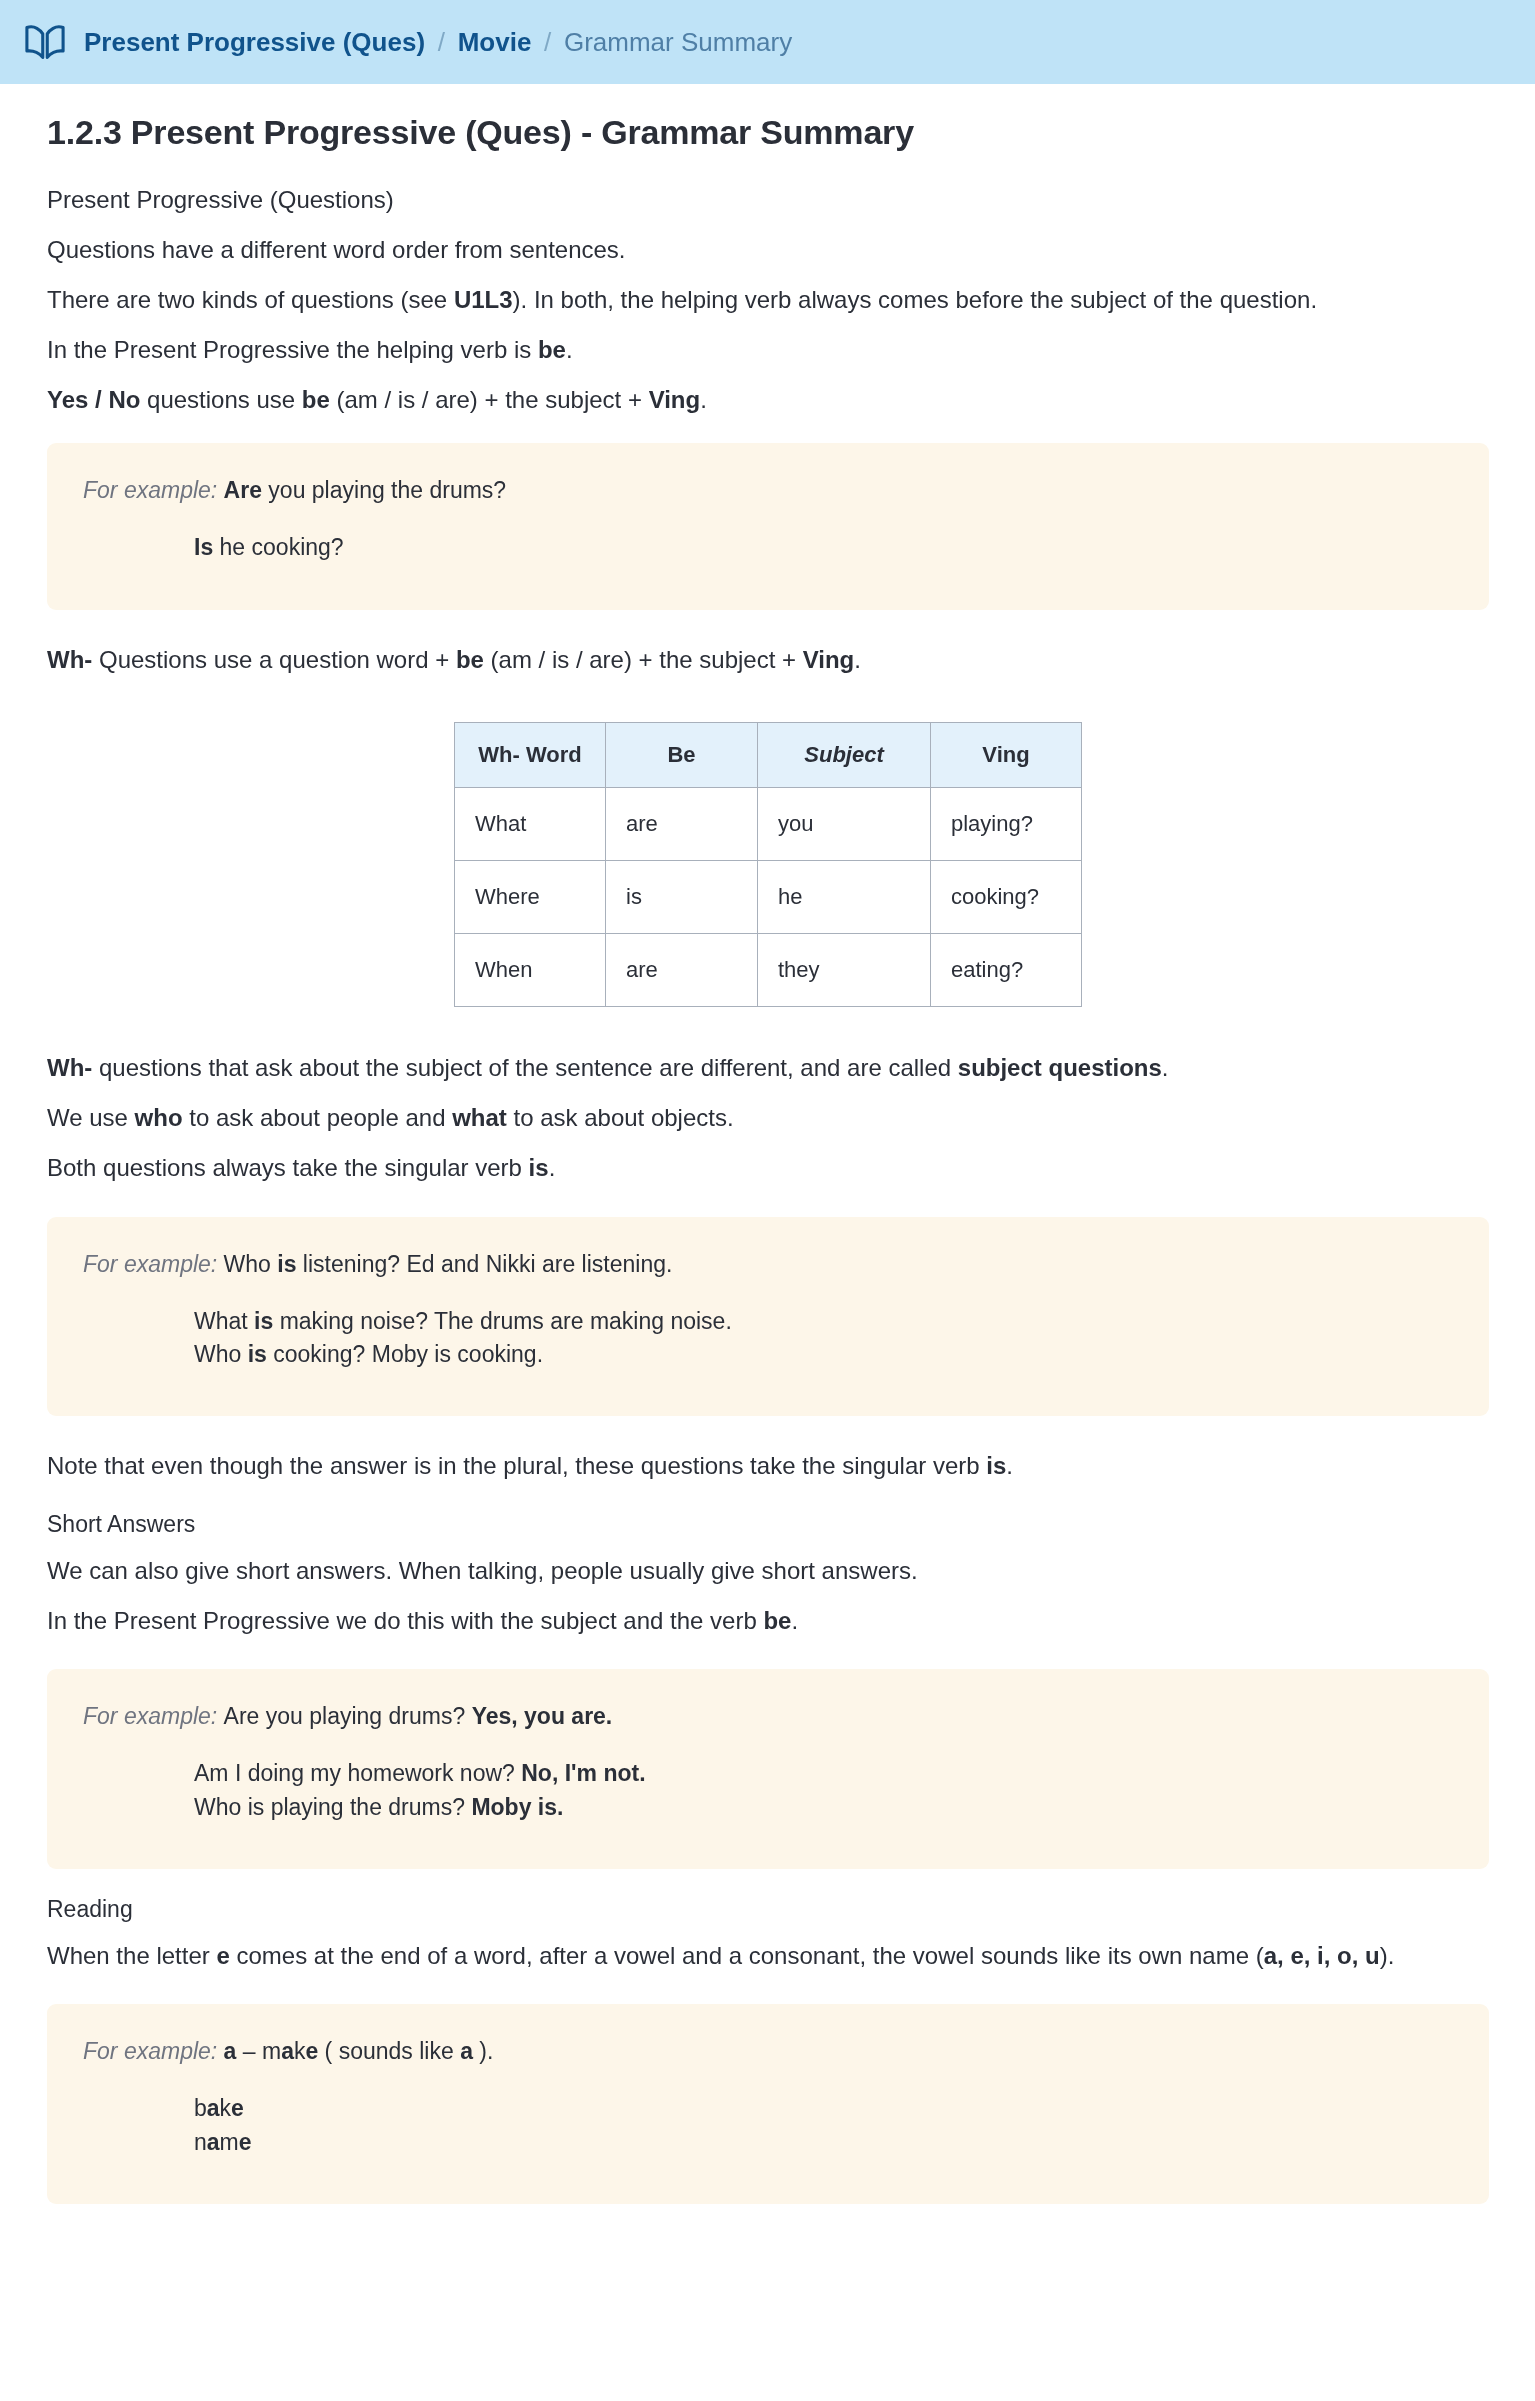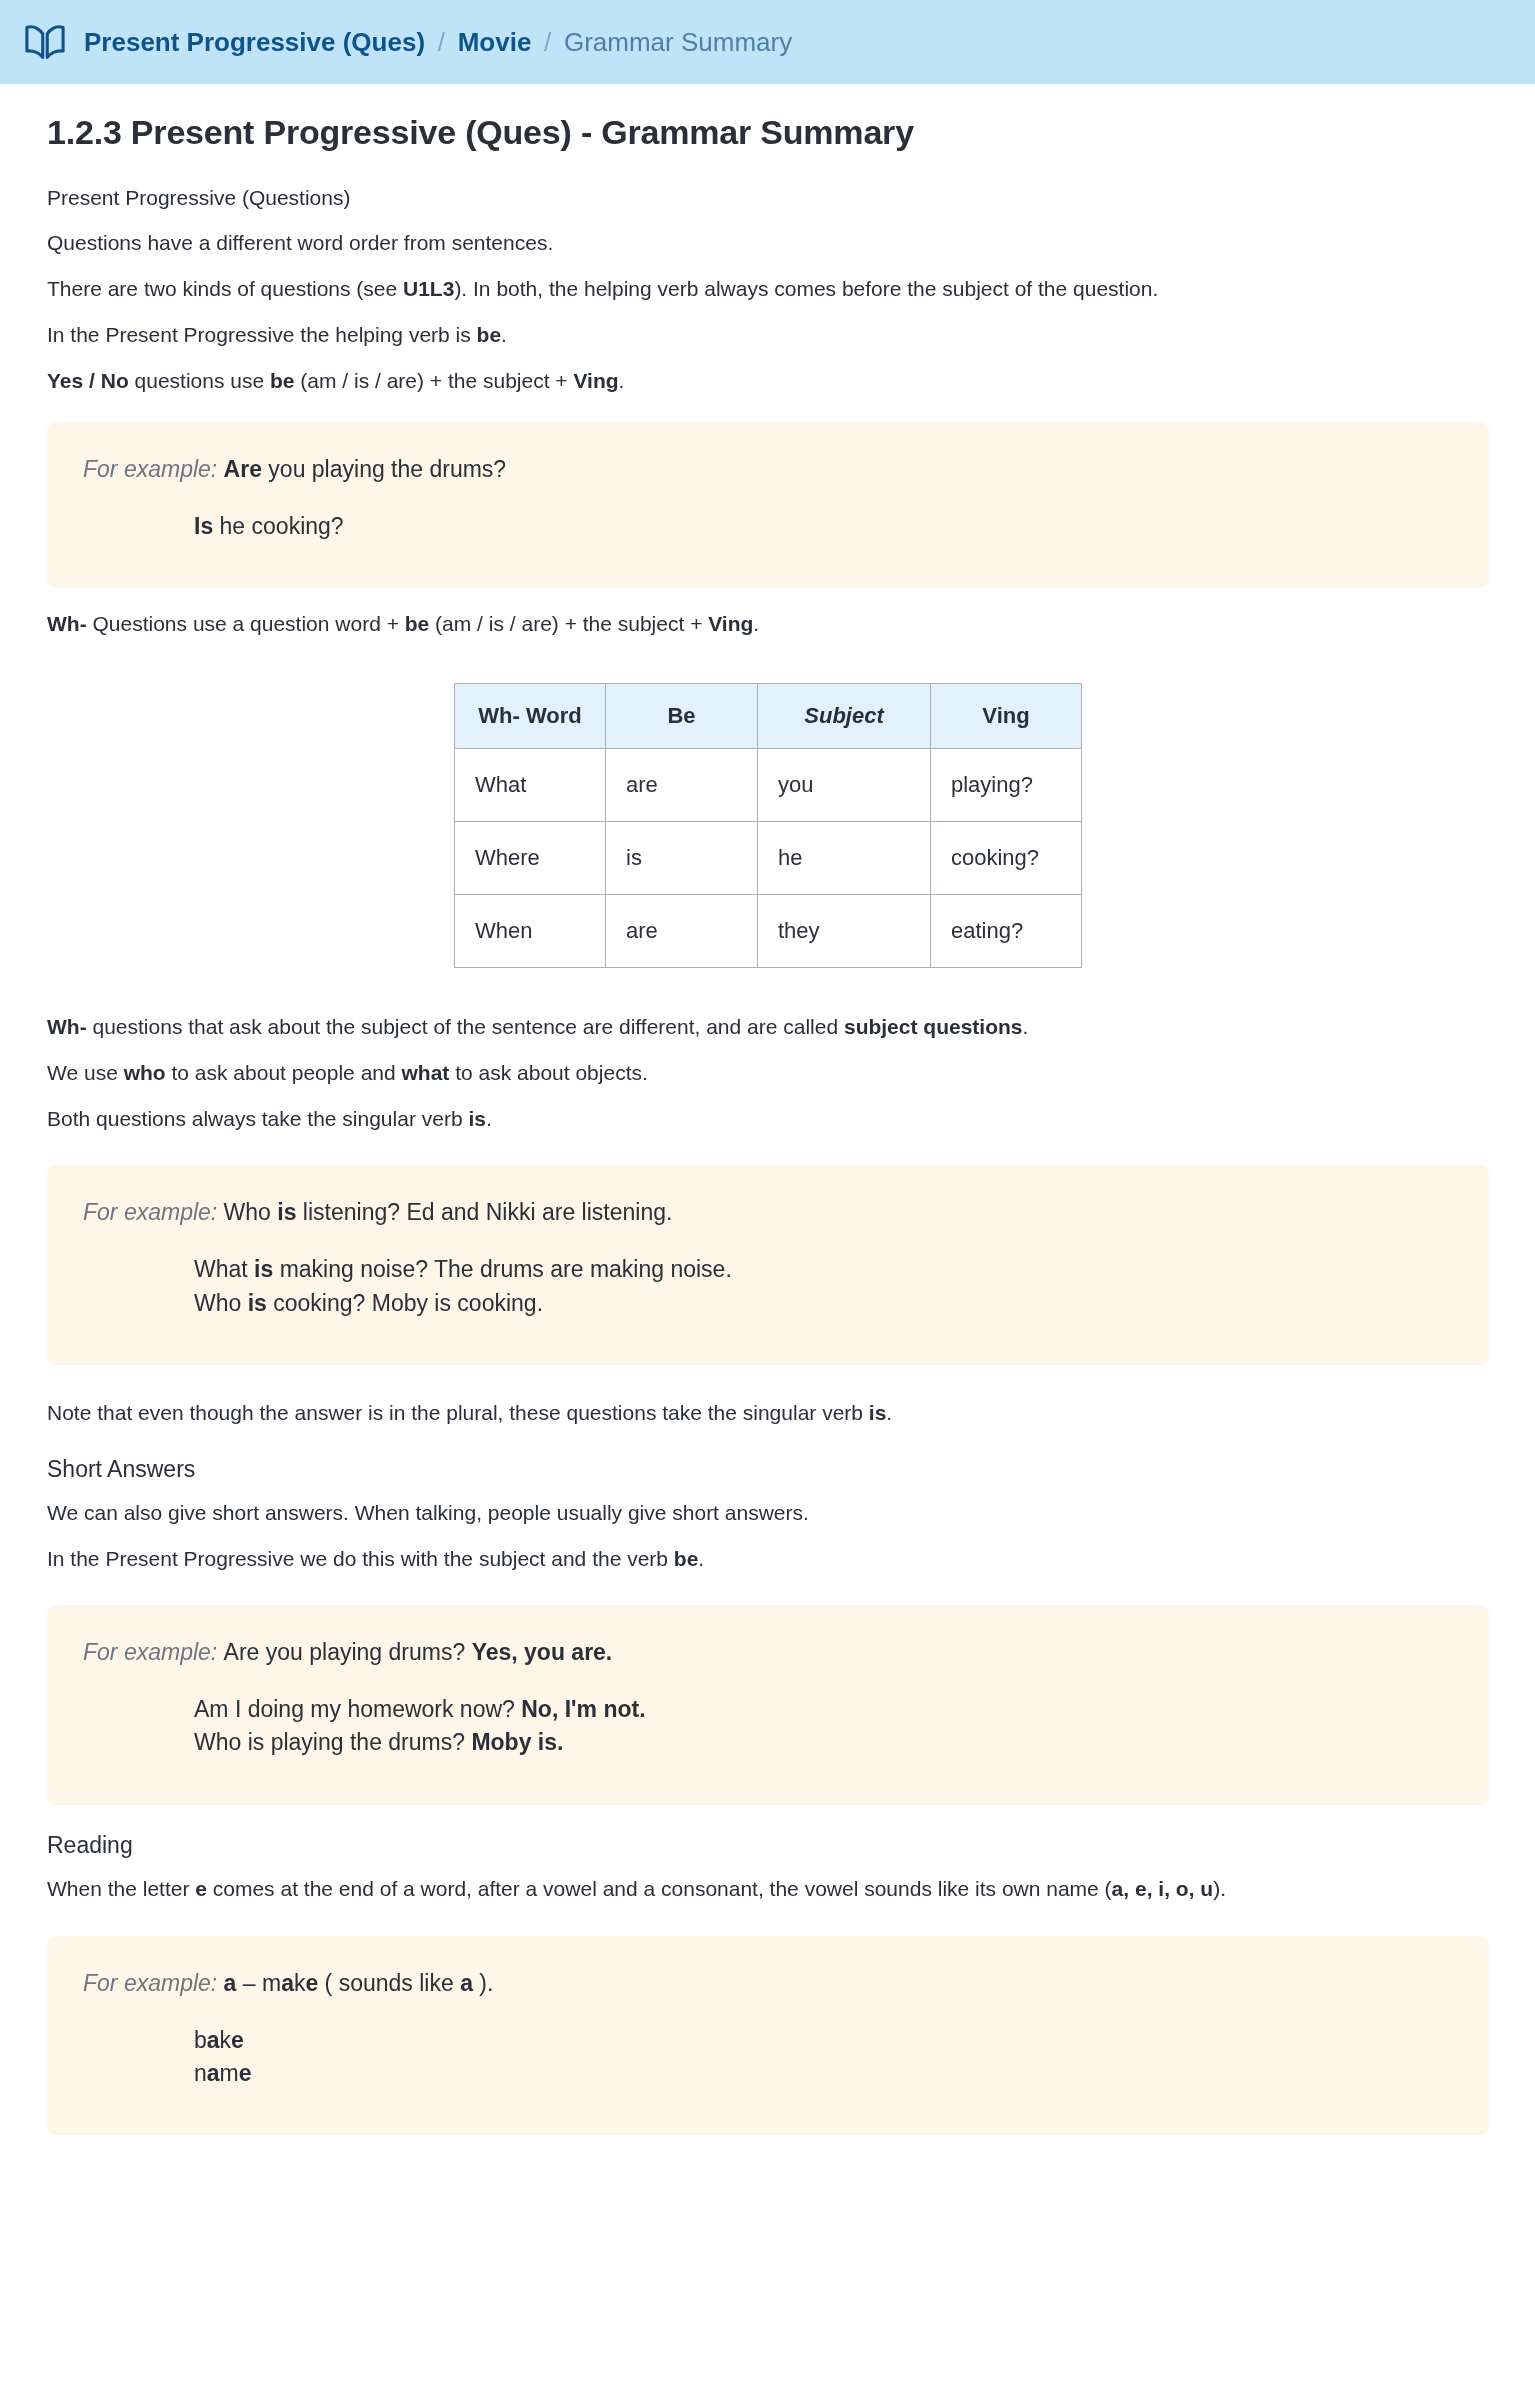--- a/index.html
+++ b/index.html
@@ -56,21 +56,21 @@
   }
   h1.page-title {
     font-size: 34px;
     font-weight: bold;
     color: #2b2f38;
     margin: 27px 0 0 0;
     letter-spacing: -0.2px;
     line-height: 1.25;
   }
   p.para {
-    font-size: 21px;
+    font-size: 24px;
     line-height: 1.45;
     color: #2b2f38;
     margin: 0;
     padding: 15.4px 0 0 0;
   }
   p.para.first { padding-top: 29px; }
   p.para b { font-weight: bold; }
 
   h3.subhead {
     font-size: 23px;
@@ -190,21 +190,21 @@
   <div class="example-box">
     <span class="example-line">
       <span class="example-label">For example:</span><b>Are</b><span> you playing the drums?</span>
     </span>
     <div class="example-gap"></div>
     <span class="example-indent">
       <b>Is</b><span> he cooking?</span>
     </span>
   </div>
 
-  <p class="para" style="padding-top:21px">
+  <p class="para" style="padding-top:33px">
     <b>Wh-</b><span> Questions use a question word + </span><b>be</b><span> (am / is / are) + the subject + </span><b>Ving</b><span>.</span>
   </p>
 
   <div class="table-wrap">
     <table class="grammar">
       <thead>
         <tr>
           <th class="col-wh">Wh- Word</th>
           <th class="col-be">Be</th>
           <th class="col-subj">Subject</th>

